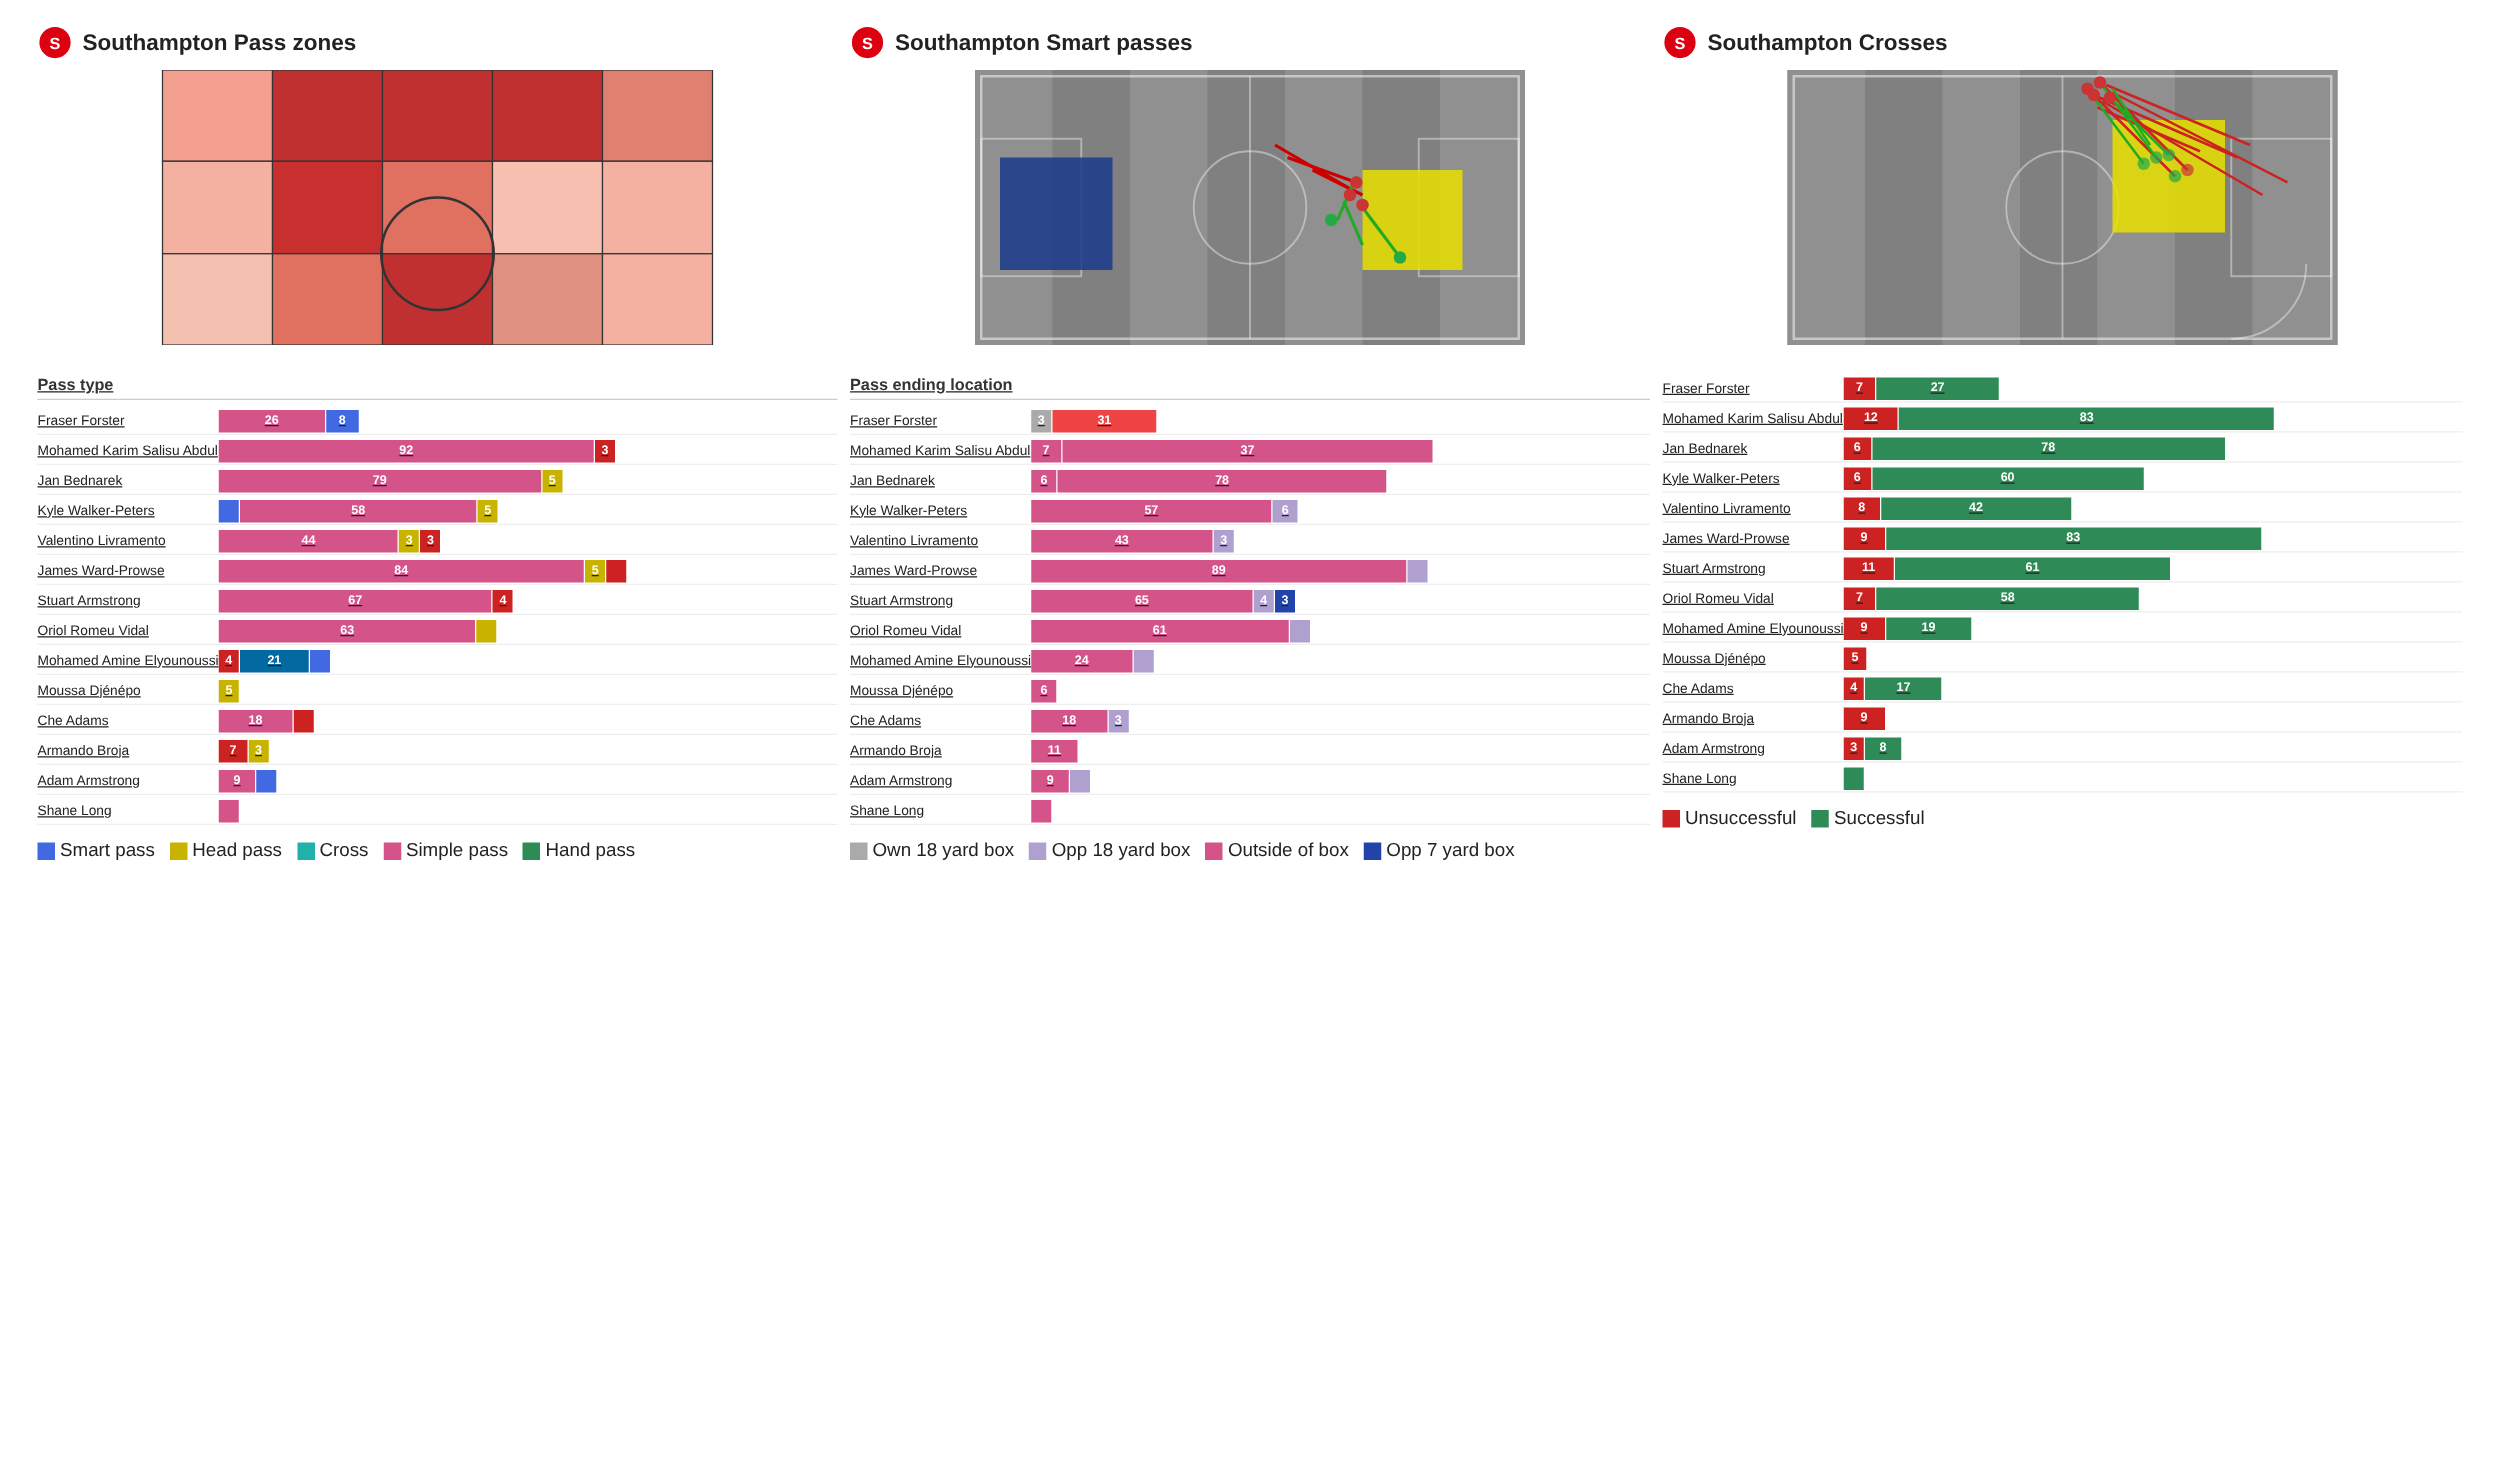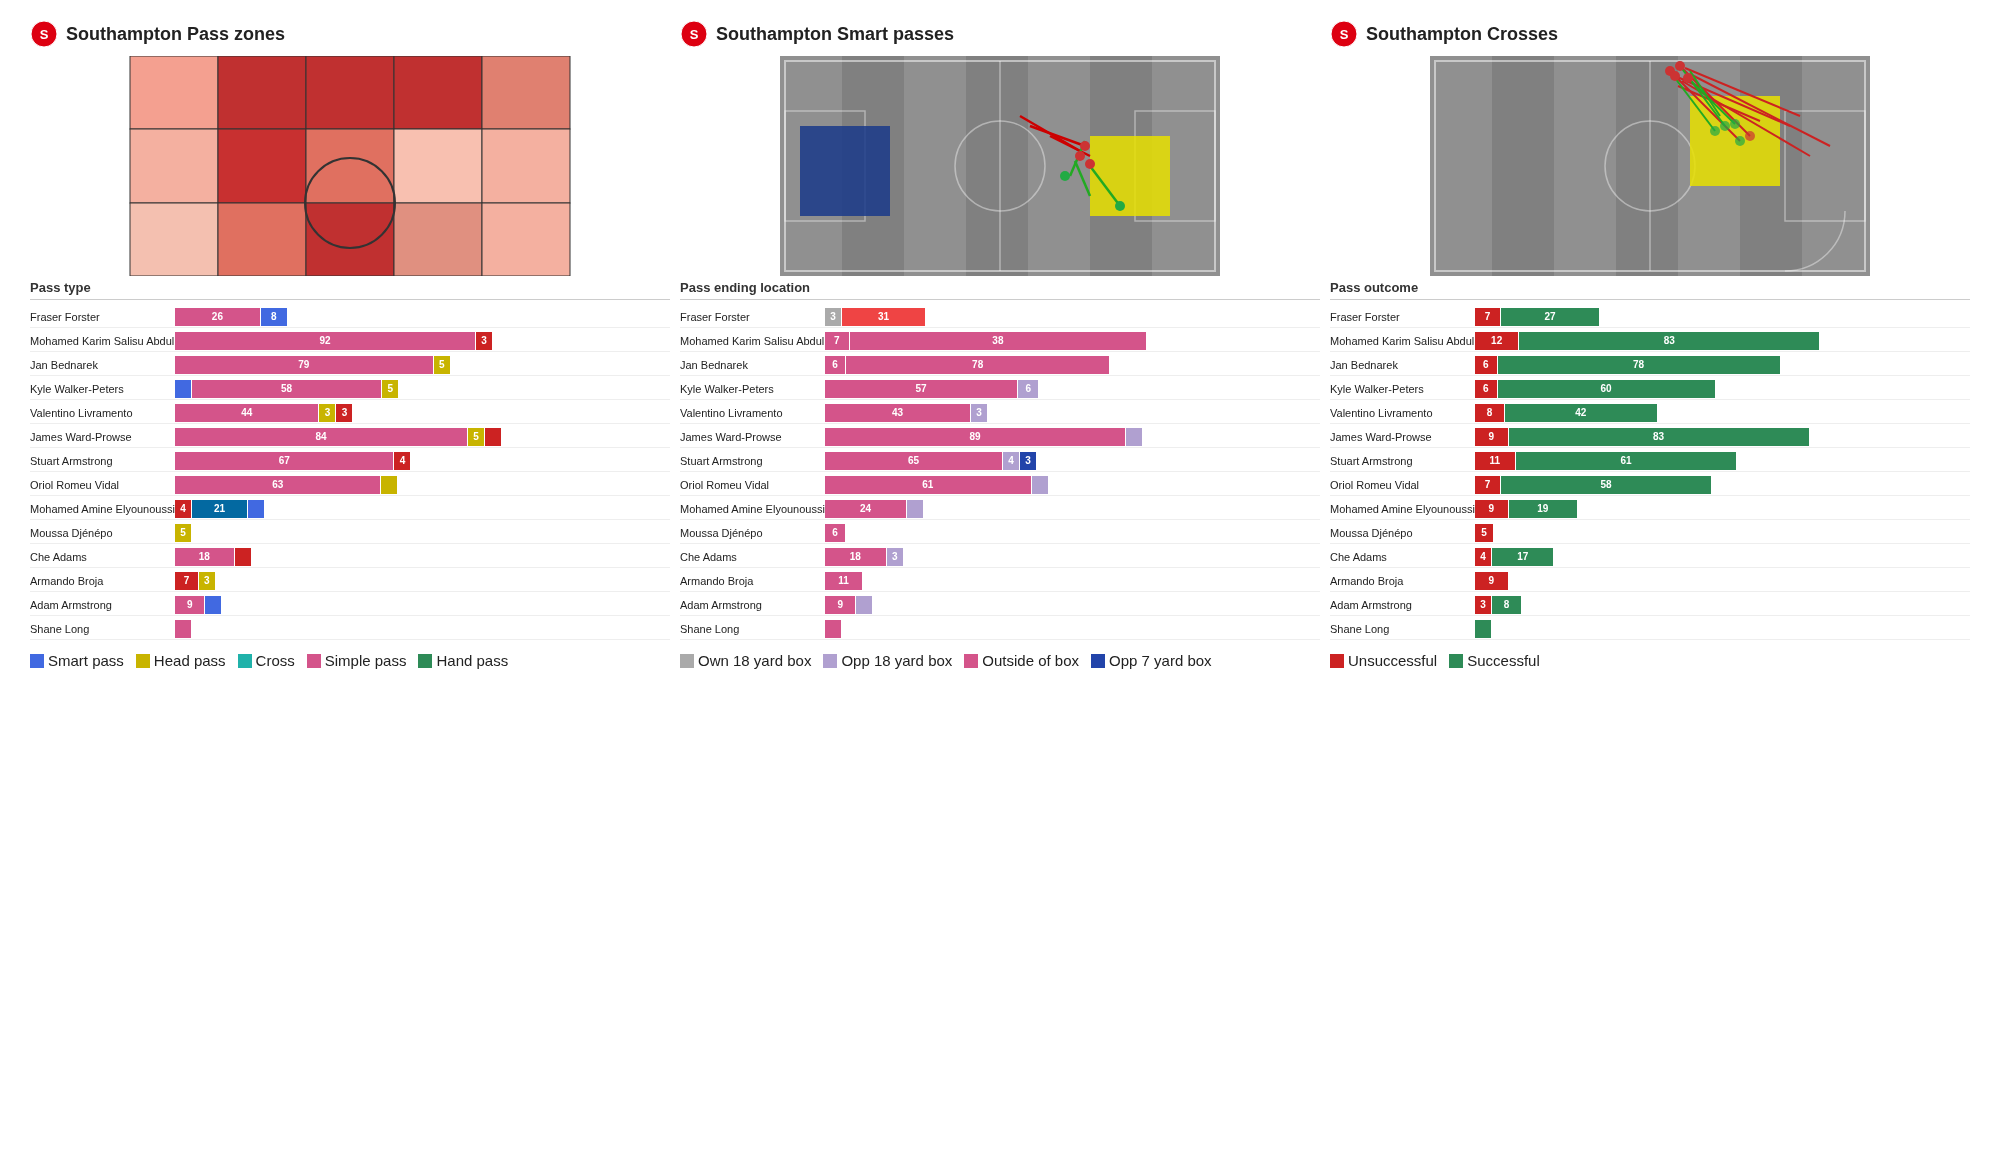--- a/index.html
+++ b/index.html
@@ -2,21 +2,21 @@
 <html><head>
   <meta charset="utf-8">
   <style>
     * { box-sizing: border-box; margin: 0; padding: 0; }
     body { background: #fff; font-family: Arial, sans-serif; font-size: 12px; color: #222; width: 2000px; }
     .main-container { display: flex; flex-direction: row; padding: 20px 30px; gap: 10px; }
     .section { flex: 1; display: flex; flex-direction: column; }
     .section-title { display: flex; align-items: center; gap: 8px; font-size: 18px; font-weight: bold; margin-bottom: 8px; }
     .section-title .club-logo { width: 28px; height: 28px; }
     .pitch-container { width: 100%; height: 220px; position: relative; overflow: hidden; }
-    .chart-area { margin-top: 4px; }
+    .chart-area { margin-top: 24px; text-decoration: underline; }
     .chart-label { font-size: 13px; font-weight: bold; margin-bottom: 6px; color: #333; border-bottom: 1px solid #ccc; padding-bottom: 4px; }
     .player-row { display: flex; align-items: center; min-height: 22px; margin-bottom: 2px; border-bottom: 1px solid #eee; padding: 1px 0; }
     .player-name { width: 145px; font-size: 11px; flex-shrink: 0; }
     .bar-container { display: flex; align-items: center; gap: 1px; flex: 1; }
     .bar { display: flex; align-items: center; justify-content: center; font-size: 10px; color: #fff; font-weight: bold; min-width: 4px; height: 18px; }
     .legend { display: flex; flex-wrap: wrap; gap: 12px; margin-top: 10px; font-size: 15px; }
     .legend-item { display: flex; align-items: center; gap: 4px; }
     .legend-color { width: 14px; height: 14px; }
   </style>
 </head>
@@ -245,21 +245,21 @@
             <div class="player-name">Fraser Forster</div>
             <div class="bar-container">
               <div class="bar" style="width: 16px; background-color: rgb(170, 170, 170);">3</div>
               <div class="bar" style="width: 83px; background-color: #ef4444;">31</div>
             </div>
           </div>
           <div class="player-row">
             <div class="player-name">Mohamed Karim Salisu Abdul</div>
             <div class="bar-container">
               <div class="bar" style="width: 23.5955px; background-color: rgb(212, 84, 138);">7</div>
-              <div class="bar" style="width: 296.629px; background-color: rgb(212, 84, 138);">38</div>
+              <div class="bar" style="width: 296.629px; background-color: rgb(212, 84, 138);">37</div>
             </div>
           </div>
           <div class="player-row">
             <div class="player-name">Jan Bednarek</div>
             <div class="bar-container">
               <div class="bar" style="width: 20.2247px; background-color: rgb(212, 84, 138);">6</div>
               <div class="bar" style="width: 262.921px; background-color: rgb(212, 84, 138);">78</div>
             </div>
           </div>
           <div class="player-row">
@@ -409,21 +409,20 @@
         <circle cx="310" cy="85" r="5" fill="#22aa44" opacity="0.7"></circle>
         <circle cx="295" cy="70" r="5" fill="#22aa44" opacity="0.7"></circle>
         <circle cx="285" cy="75" r="5" fill="#22aa44" opacity="0.7"></circle>
         <circle cx="305" cy="68" r="5" fill="#22aa44" opacity="0.7"></circle>
 
         <path d="M 355 215 A 60 60 0 0 0 415 155" fill="none" stroke="rgba(255,255,255,0.4)" stroke-width="1.5"></path>
       </svg>
     </div>
 
     <div class="chart-area">
-      <div class="chart-label">Pass outcome</div>
       <div id="bars-section-2">
           <div class="player-row">
             <div class="player-name">Fraser Forster</div>
             <div class="bar-container">
               <div class="bar" style="width: 25.3012px; background-color: rgb(204, 34, 34);">7</div>
               <div class="bar" style="width: 97.5904px; background-color: rgb(46, 139, 87);">27</div>
             </div>
           </div>
           <div class="player-row">
             <div class="player-name">Mohamed Karim Salisu Abdul</div>

